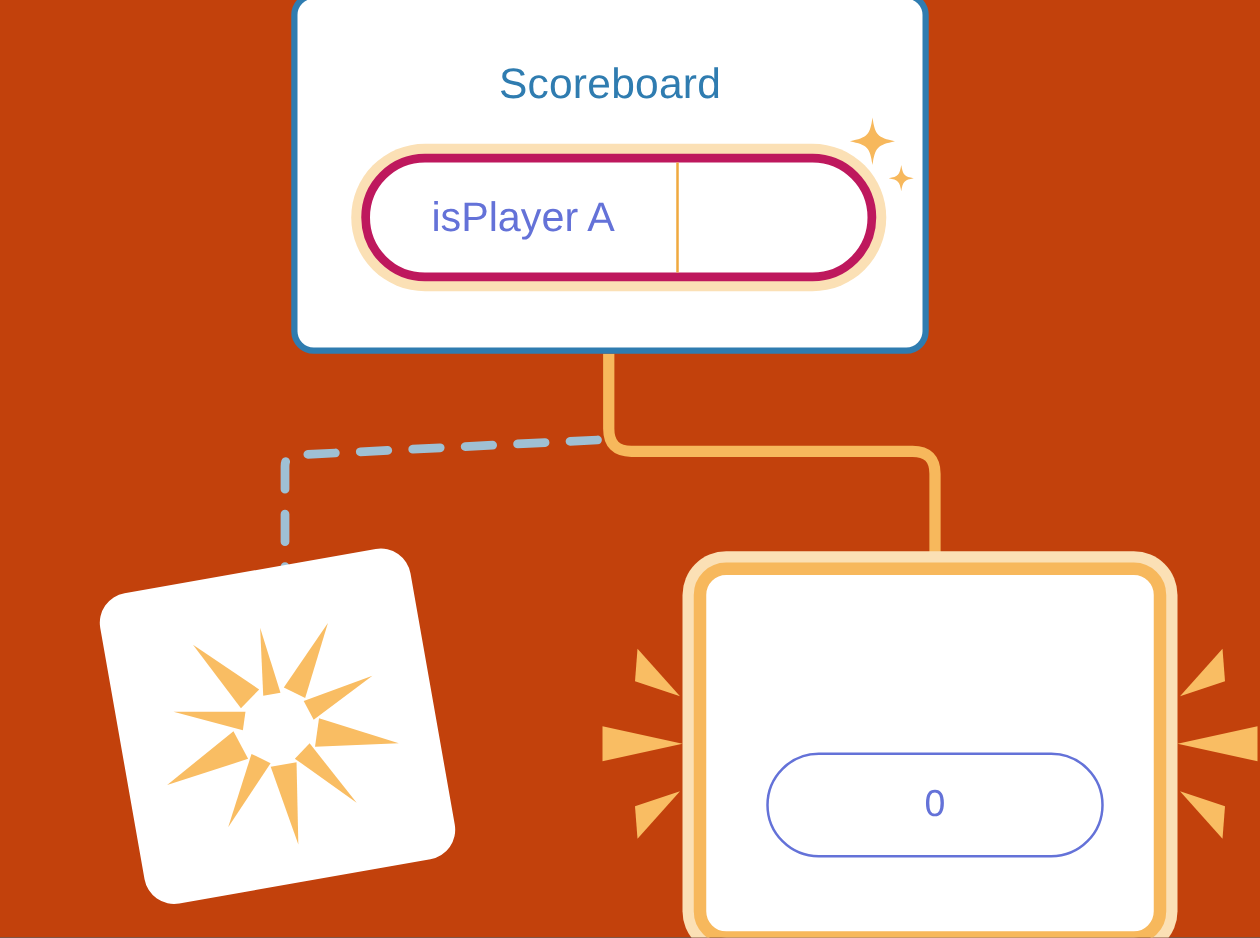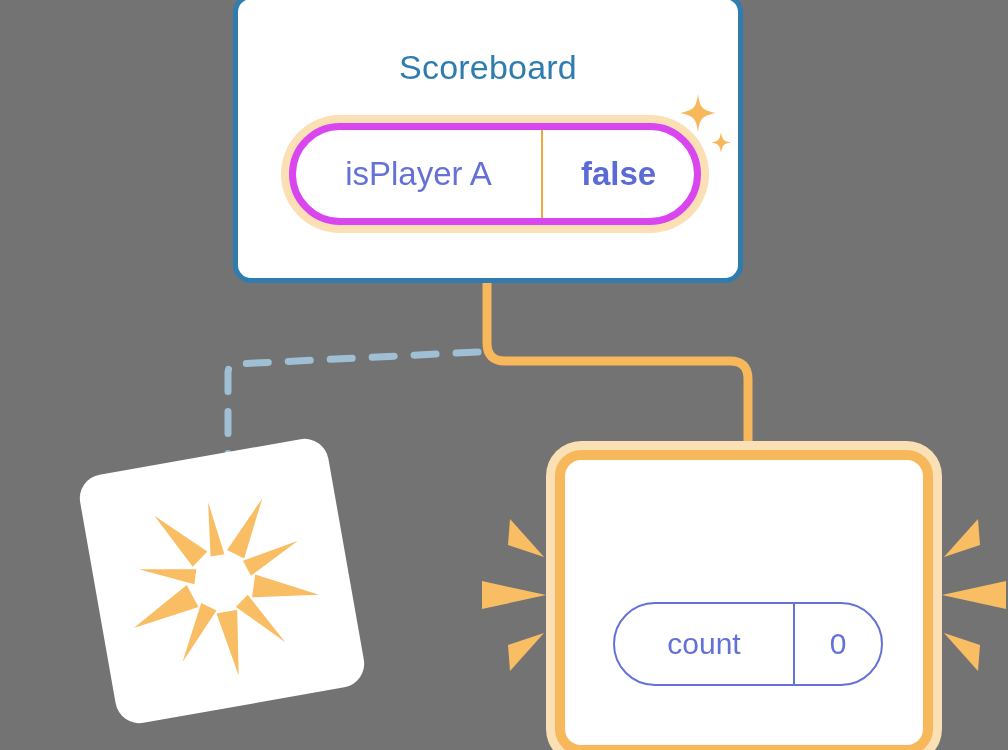--- a/index.html
+++ b/index.html
@@ -10,21 +10,21 @@
   body {
     width: 1008px;
     height: 750px;
     overflow: hidden;
     font-family: "Liberation Sans", sans-serif;
   }
   #stage {
     position: relative;
     width: 1008px;
     height: 750px;
-    background: #737373;
+    background: #c2410c;
   }
 
   
   #connectors {
     position: absolute;
     left: 0; top: 0;
     width: 1008px; height: 750px;
     pointer-events: none;
   }
 
@@ -71,21 +71,21 @@
     display: flex;
     align-items: stretch;
     box-sizing: border-box;
     background: #ffffff;
   }
   #scoreboard-pill {
     left: 51px;
     top: 124px;
     width: 412px;
     height: 102px;
-    border: 7px solid #d946ef;
+    border: 7px solid #be185d;
     border-radius: 51px;
     box-shadow: 0 0 0 8px #fbe0b5;
   }
   #scoreboard-pill .pill-key,
   #scoreboard-pill .pill-val {
     display: flex;
     align-items: center;
     justify-content: center;
     color: #6472d8;
     font-size: 33px;
@@ -209,21 +209,20 @@
         </g>
       </g>
     </svg>
   </div>
 
   <div id="scoreboard-box" class="comp-box">
     <div id="scoreboard-title" class="comp-title">Scoreboard</div>
 
     <div id="scoreboard-pill" class="pill">
       <div class="pill-key">isPlayer A</div>
-      <div class="pill-val">false</div>
     </div>
   </div>
 
   <svg class="sparkle-group" viewBox="0 0 62 72">
     <path d="M22 2 C24 16 26 18 40 21 C26 24 24 26 22 40 C20 26 18 24 4 21 C18 18 20 16 22 2 Z" fill="#f7b85c"></path>
     <path d="M45 40 C46.3 48 47.6 49.3 55 50.6 C47.6 51.9 46.3 53.2 45 61 C43.7 53.2 42.4 51.9 35 50.6 C42.4 49.3 43.7 48 45 40 Z" fill="#f7b85c"></path>
   </svg>
 
   <svg id="counter-rays-left" class="side-rays" viewBox="0 0 80 180">
     <g fill="#f9bd63">
@@ -237,18 +236,17 @@
     <g fill="#f9bd63" transform="translate(80,0) scale(-1,1)">
       <polygon points="40,14 74,52 38,40"></polygon>
       <polygon points="12,76 76,90 12,104"></polygon>
       <polygon points="38,140 74,128 40,166"></polygon>
     </g>
   </svg>
 
   <div id="counter-box" class="comp-box">
 
     <div id="counter-pill" class="pill">
-      <div class="pill-key">count</div>
       <div class="pill-val">0</div>
     </div>
   </div>
 
 </div>
 
 </body></html>

